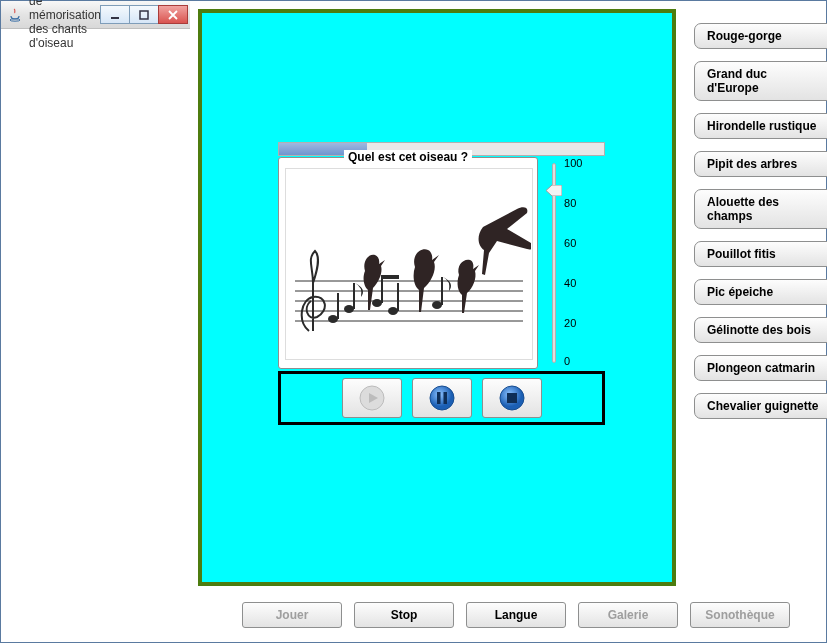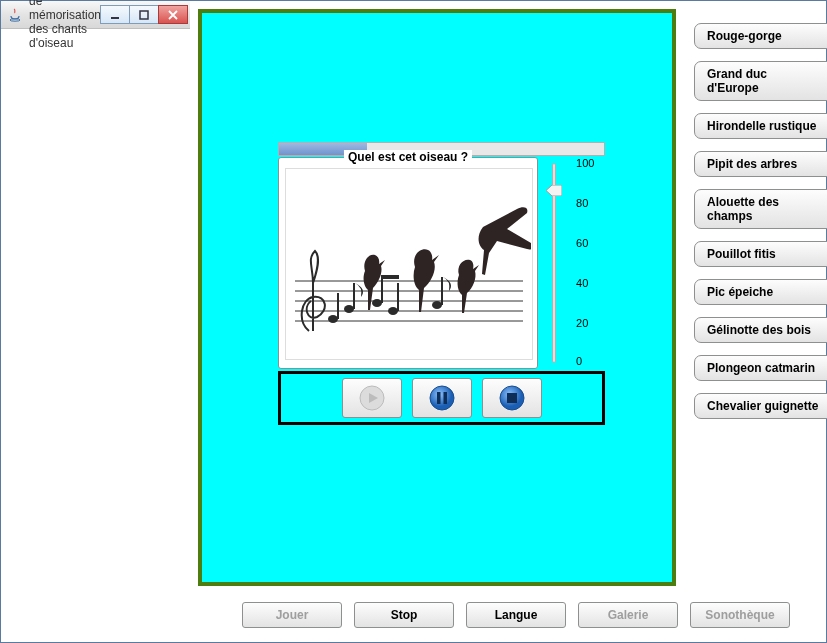--- a/index.html
+++ b/index.html
@@ -184,21 +184,20 @@
     left: 4px;
     width: 16px; height: 11px;
   }
   .slider-thumb svg { display:block; }
   .slider-ticks {
     position: absolute;
     left: 22px;
     top: 0;
     bottom: 17px;
     width: 40px;
-    margin-left: 12px;
   }
   .slider-ticks span {
     position: absolute;
     font-size: 11px;
     color: #000;
   }
 
   .controls-box {
     margin-top: 2px;
     width: 327px;

